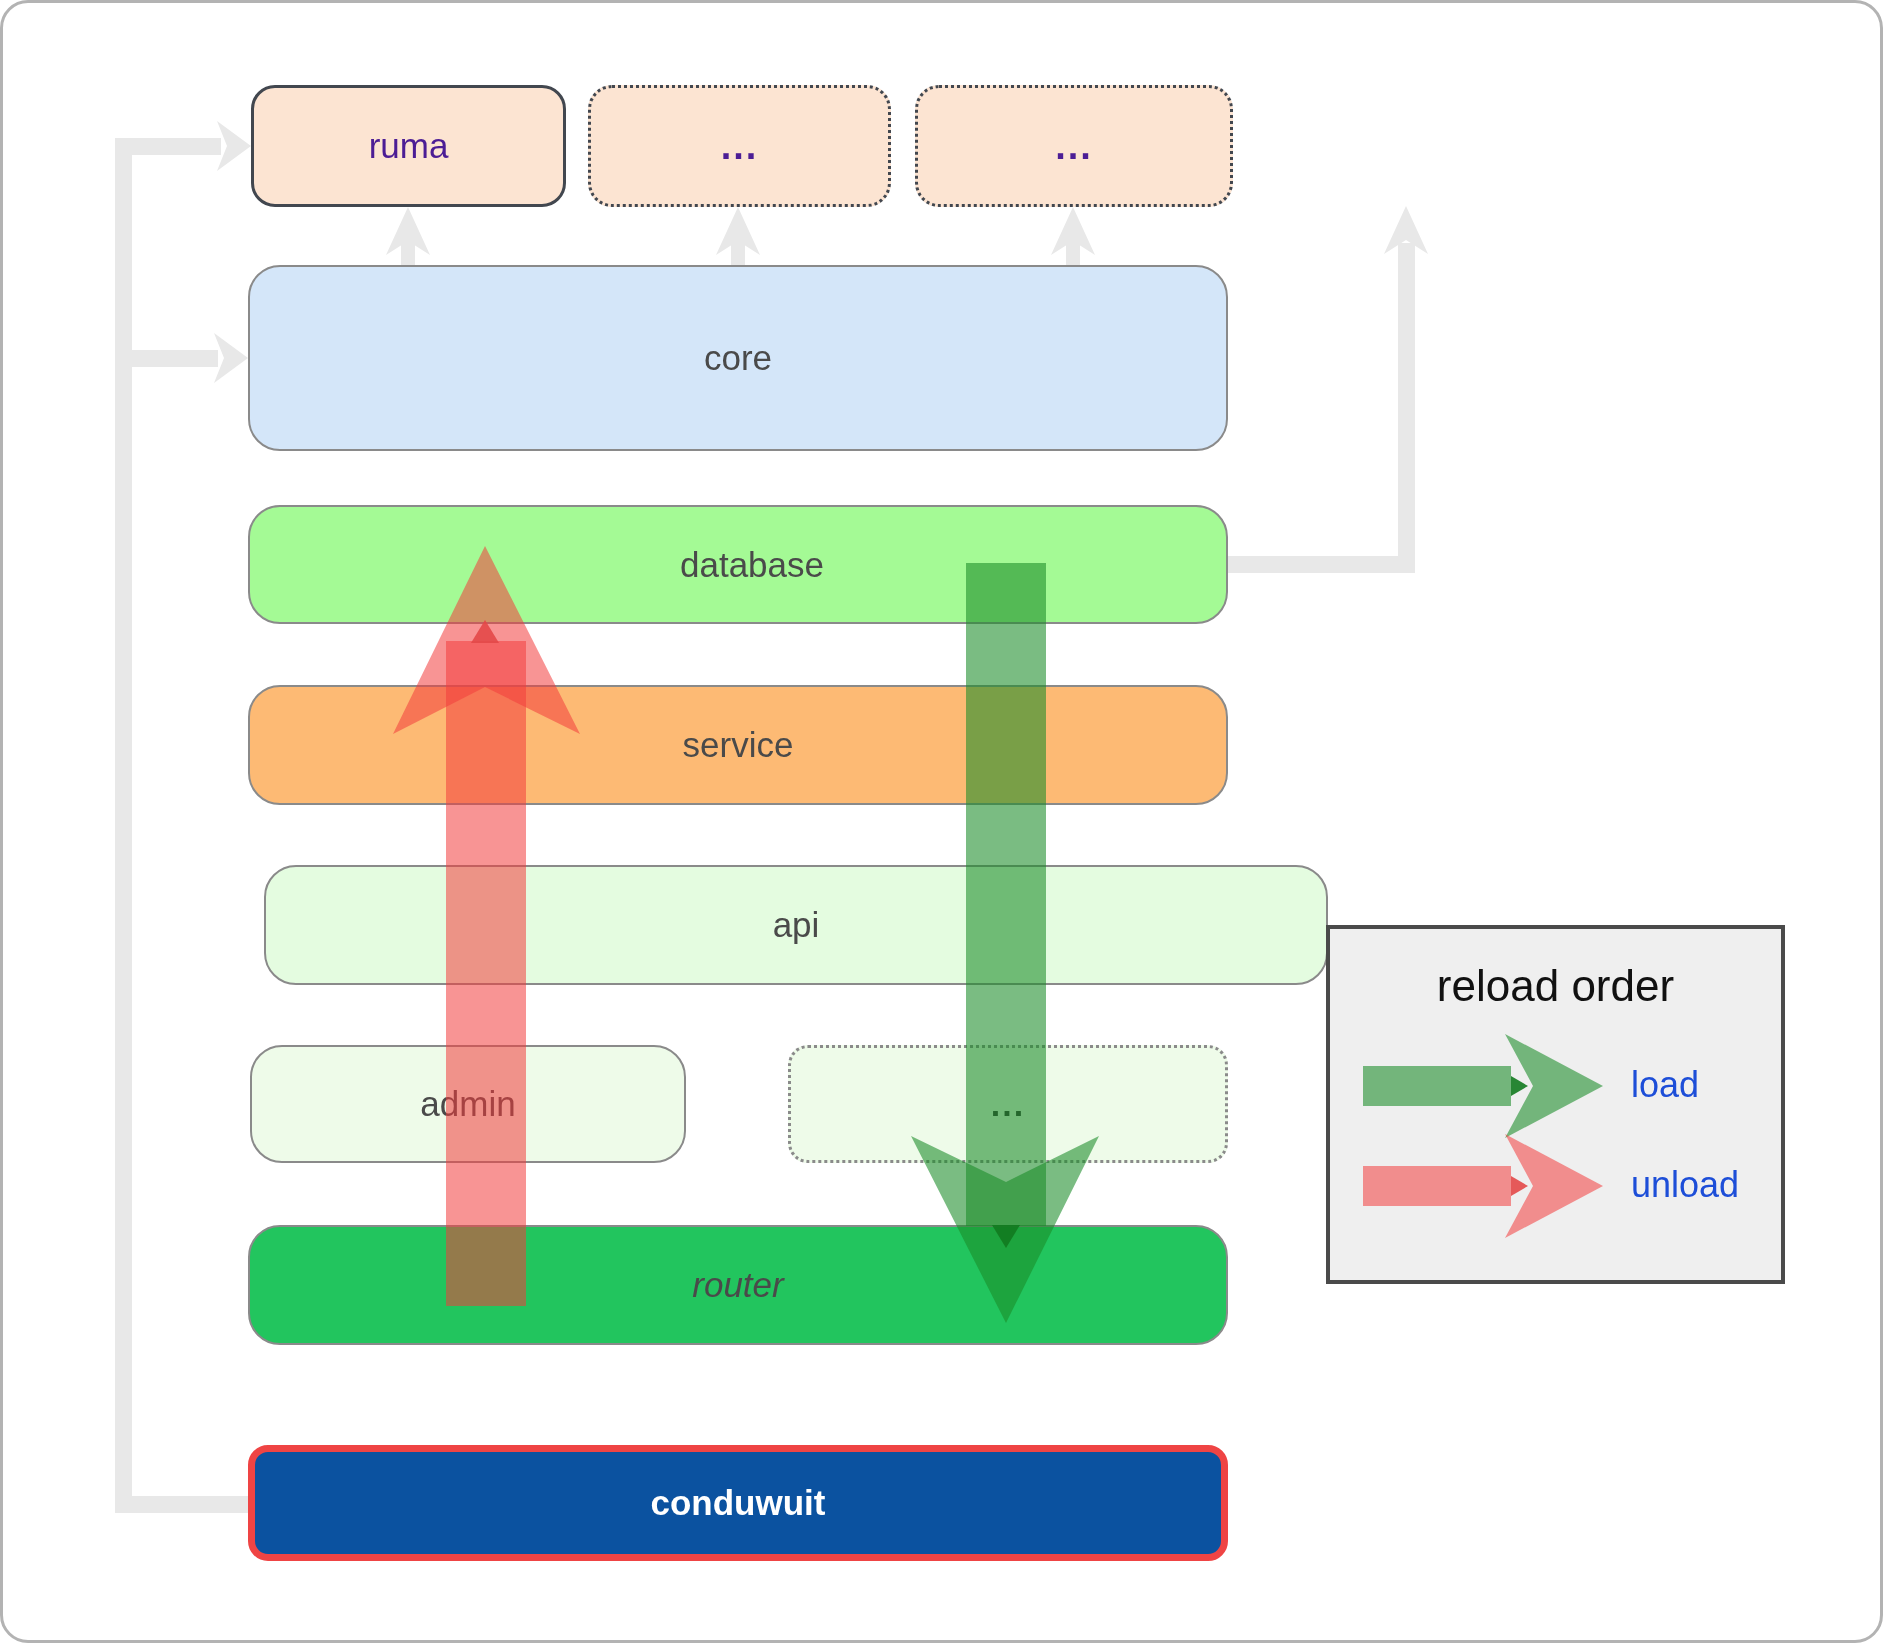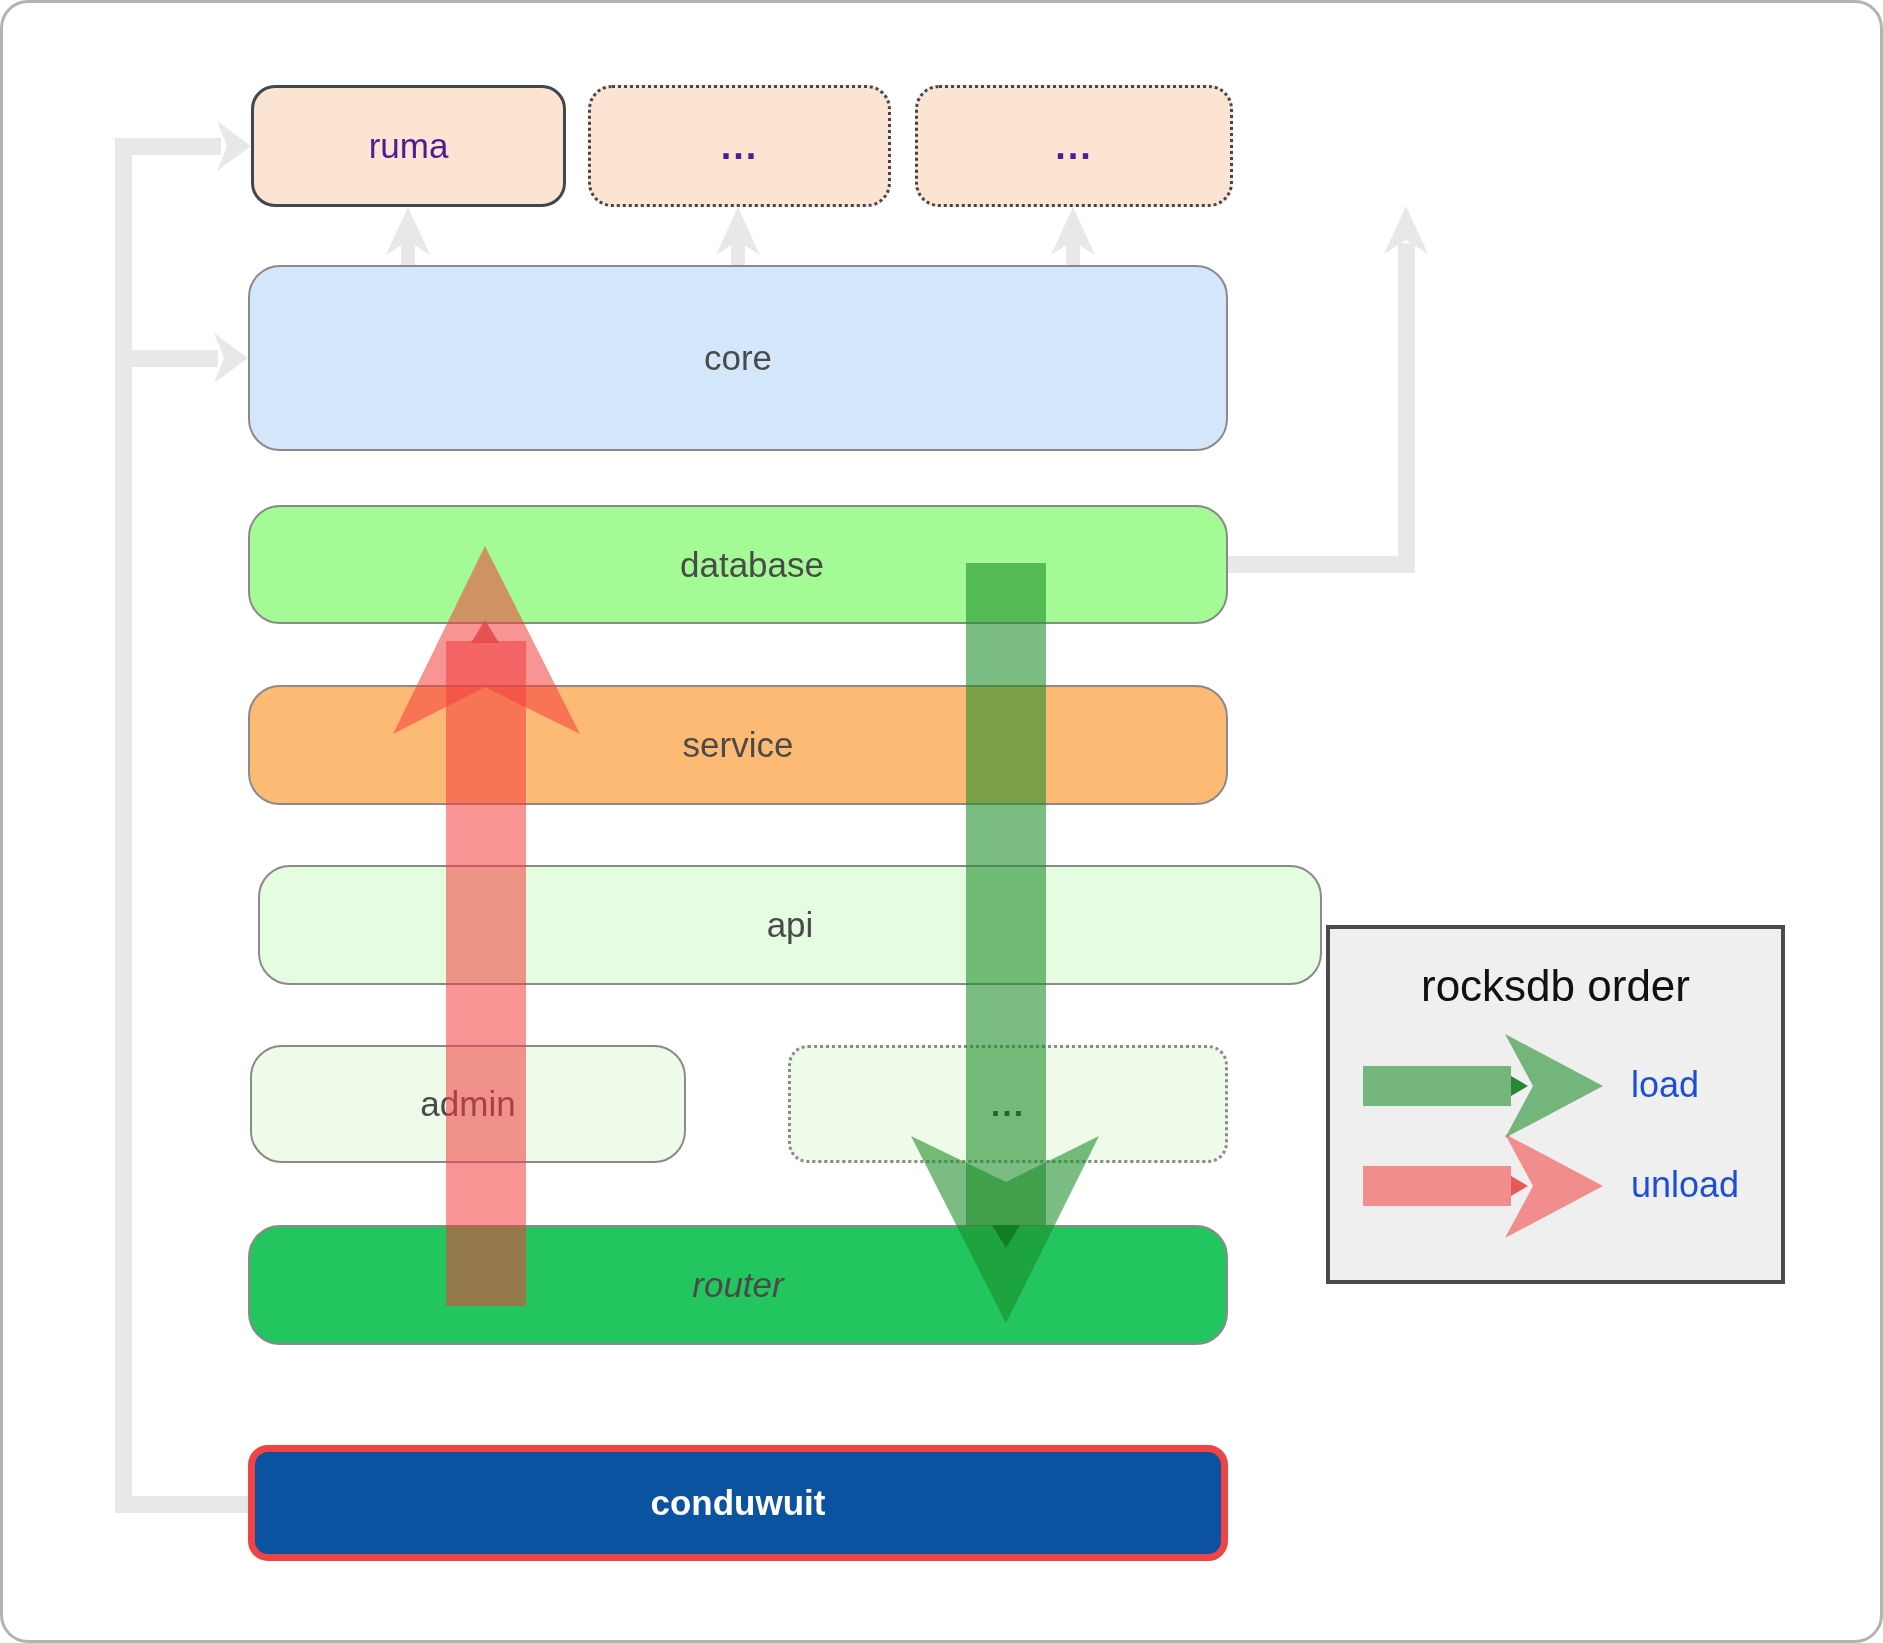--- a/index.html
+++ b/index.html
@@ -56,38 +56,38 @@
 
   <div class="node row n-core" style="left:245px;top:262px;width:980px;height:186px;">
     <span>core</span>
   </div>
   <div class="node row n-database" style="left:245px;top:502px;width:980px;height:119px;">
     <span>database</span>
   </div>
   <div class="node row n-service" style="left:245px;top:682px;width:980px;height:120px;">
     <span>service</span>
   </div>
-  <div class="node row n-api" style="left:255px;top:862px;width:1064px;height:120px;">
+  <div class="node row n-api" style="left:261px;top:862px;width:1064px;height:120px;">
     <span>api</span>
   </div>
   <div class="node row n-admin" style="left:247px;top:1042px;width:436px;height:118px;">
     <span>admin</span>
   </div>
   <div class="node n-more" style="left:785px;top:1042px;width:440px;height:118px;border-radius:20px;">
     <span class="dots-label" style="font-size:34px;color:#333;">...</span>
   </div>
   <div class="node row n-router" style="left:245px;top:1222px;width:980px;height:120px;">
     <span>router</span>
   </div>
   <div class="node n-conduwuit" style="left:245px;top:1442px;width:980px;height:116px;border-radius:20px;">
     <span>conduwuit</span>
   </div>
 
   <div class="legend"></div>
-  <div class="legend-title">rocksdb order</div>
+  <div class="legend-title">reload order</div>
   <div class="legend-label load">load</div>
   <div class="legend-label unload">unload</div>
 
   <svg class="overlay" width="1883" height="1643" viewBox="0 0 1883 1643">
 
     <g fill="#e8e8e8">
       <rect x="112" y="135" width="17" height="1375"></rect>
       <rect x="112" y="1493" width="133" height="17"></rect>
       <rect x="112" y="135" width="106" height="17"></rect>
       <polygon points="248,143 214,168 224,143 214,118"></polygon>

